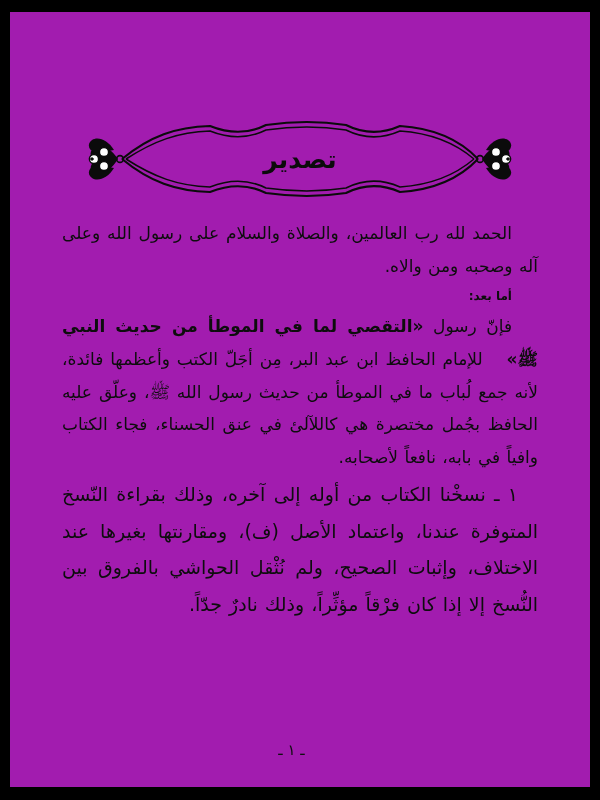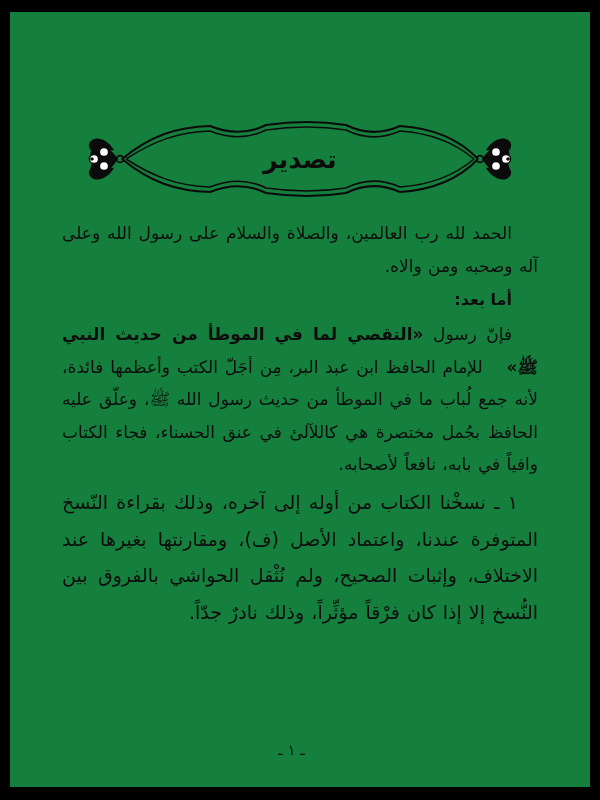--- a/index.html
+++ b/index.html
@@ -22,21 +22,21 @@
     height: 800px;
     background: #000000;
     box-sizing: border-box;
     padding: 12px 10px 13px 10px;
   }
 
   #page-sheet {
     position: relative;
     width: 100%;
     height: 100%;
-    background: #15803d;
+    background: #a21caf;
     box-sizing: border-box;
     overflow: hidden;
   }
 
   
   #title-block {
     position: absolute;
     top: 108px;
     left: 0;
     right: 0;
@@ -87,21 +87,21 @@
     text-align-last: right;
     word-spacing: 1px;
   }
 
   .para.bold,
   .heading {
     font-weight: bold;
   }
 
   .heading {
-    font-size: 16px;
+    font-size: 12px;
     line-height: 1.92;
     margin: 6px 0 2px 0;
     text-indent: 26px;
     direction: rtl;
     text-align: right;
   }
   .heading.tight { margin-top: 2px; }
 
   .book-title {
     font-weight: bold;

